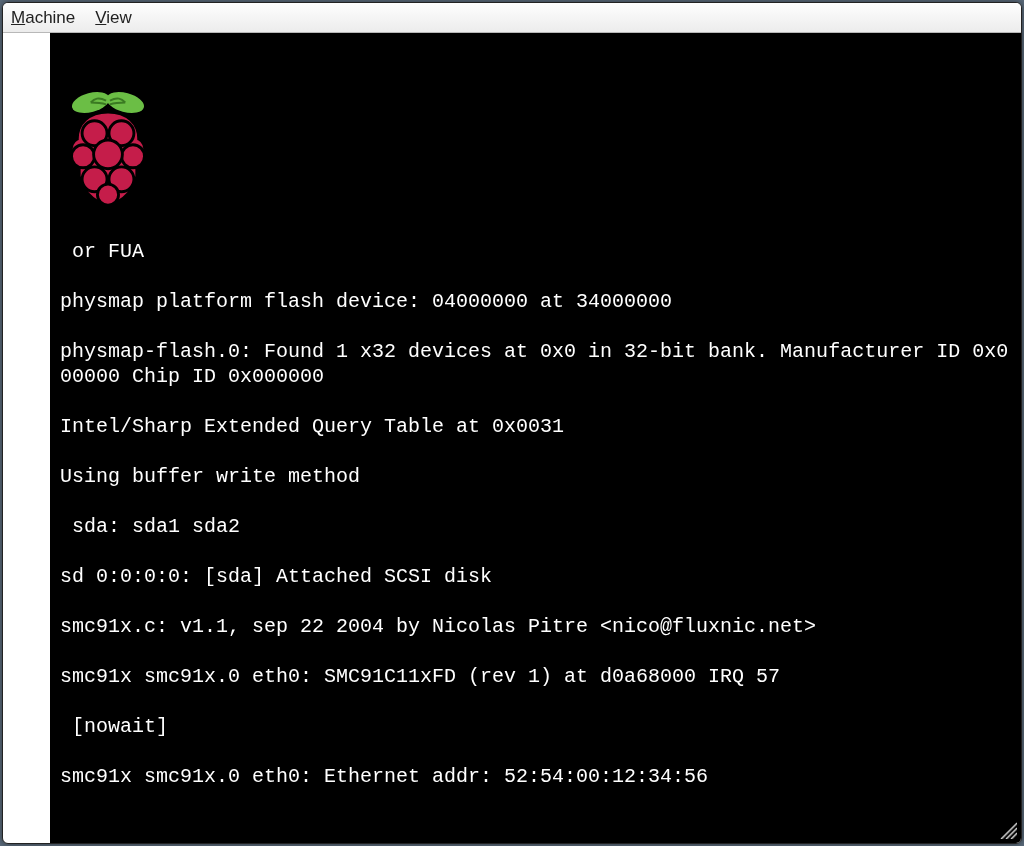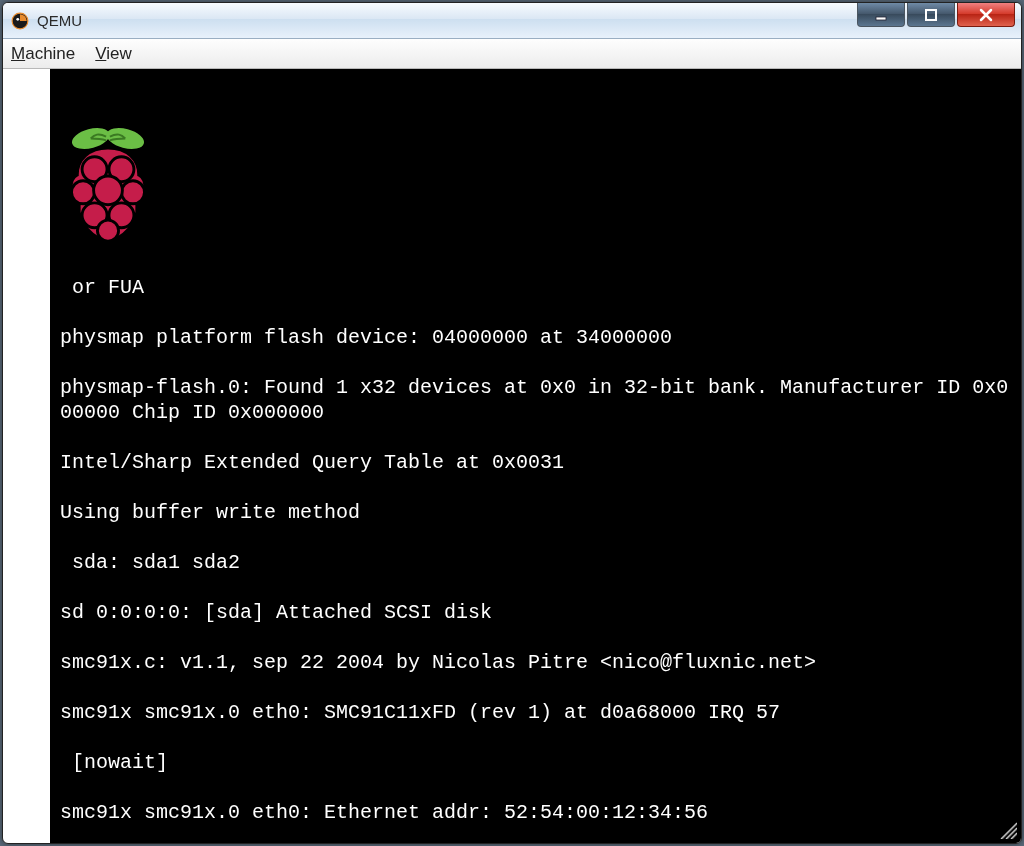--- a/index.html
+++ b/index.html
@@ -104,46 +104,20 @@
     position: absolute;
     right: 4px; bottom: 4px;
     width: 18px; height: 18px;
   }
 </style>
 </head>
 <body>
 
 <div class="window">
 
-  <div class="titlebar">
-    <svg class="app-icon" viewBox="0 0 32 32">
-      <circle cx="16" cy="16" r="14" fill="#1a1a1a"></circle>
-      <circle cx="16" cy="16" r="14" fill="none" stroke="#e88b2d" stroke-width="2"></circle>
-      <path d="M16 4 A12 12 0 0 1 28 16 L16 16 Z" fill="#e88b2d"></path>
-      <circle cx="12" cy="13" r="2.5" fill="#fff"></circle>
-    </svg>
-    <span class="title">QEMU</span>
-    <div class="win-controls">
-      <div class="win-btn min">
-        <svg width="14" height="14" viewBox="0 0 14 14">
-          <rect x="2" y="9" width="10" height="3" fill="#fff" stroke="#223" stroke-width="0.8"></rect>
-        </svg>
-      </div>
-      <div class="win-btn max">
-        <svg width="14" height="14" viewBox="0 0 14 14">
-          <rect x="2" y="2" width="10" height="10" fill="none" stroke="#fff" stroke-width="2"></rect>
-        </svg>
-      </div>
-      <div class="win-btn close">
-        <svg width="16" height="16" viewBox="0 0 16 16">
-          <path d="M3 3 L13 13 M13 3 L3 13" stroke="#fff" stroke-width="2.5" stroke-linecap="round"></path>
-        </svg>
-      </div>
-    </div>
-  </div>
 
   <div class="menubar">
     <span class="menu-item"><span class="ul">M</span><span>achine</span></span>
     <span class="menu-item"><span class="ul">V</span><span>iew</span></span>
   </div>
 
   <div class="console">
     <svg class="rpi-logo" viewBox="0 0 100 120">
 
       <ellipse cx="32" cy="12" rx="20" ry="10" fill="#6BBE45" transform="rotate(-15 32 12)"></ellipse>

